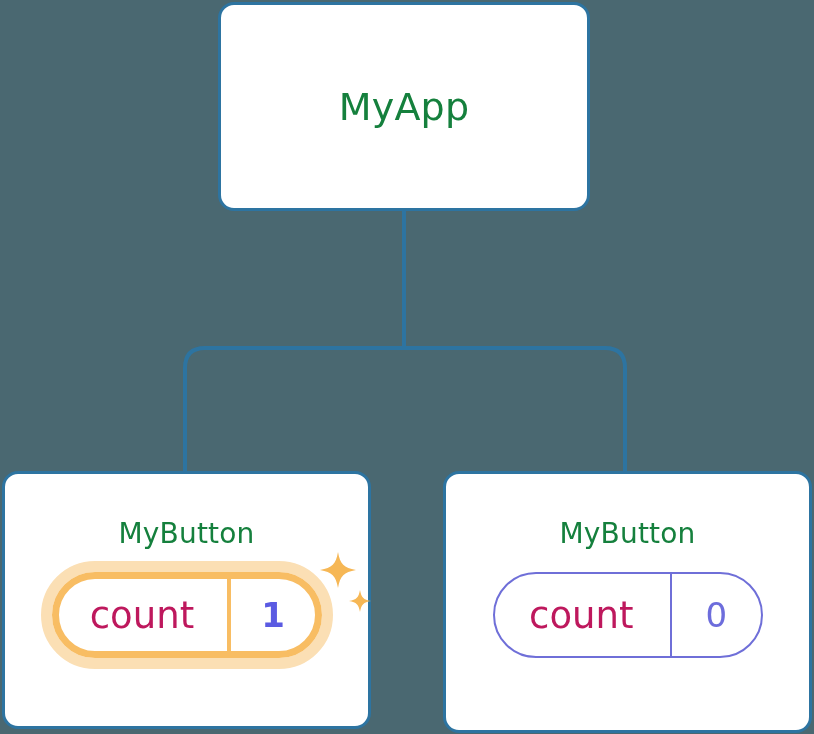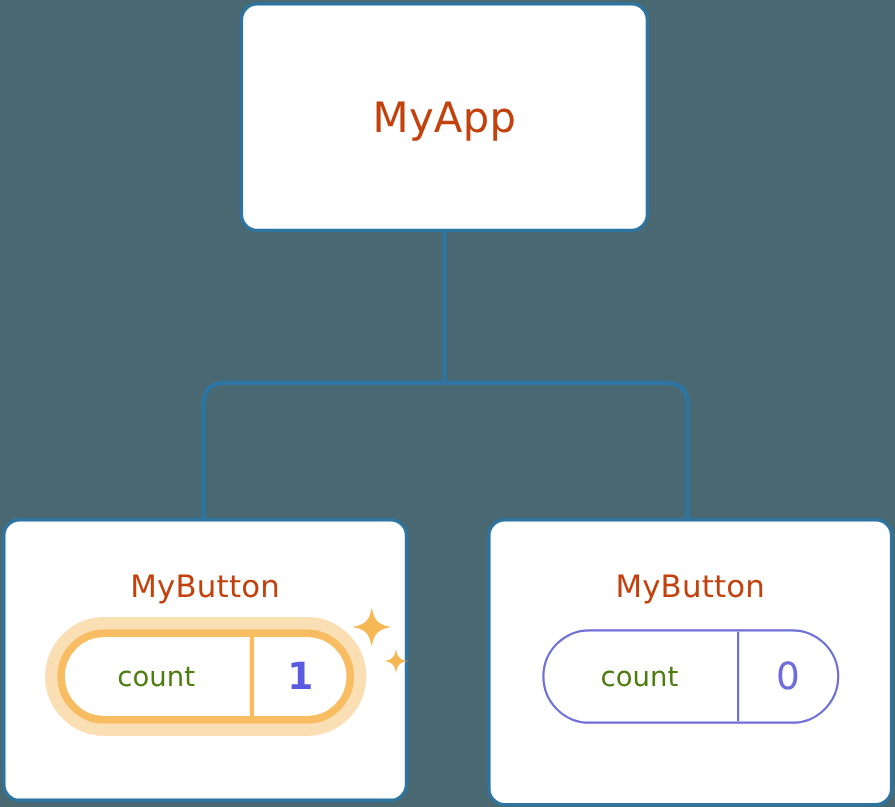--- a/index.html
+++ b/index.html
@@ -41,21 +41,21 @@
     box-sizing: border-box;
     background: #ffffff;
     border: 3px solid #2d74a1;
     border-radius: 16px;
     display: flex;
     flex-direction: column;
     align-items: center;
   }
 
   .card-title {
-    color: #c2410c;
+    color: #15803d;
     font-size: 37px;
     font-weight: 400;
     letter-spacing: 0.2px;
     line-height: 1;
     white-space: nowrap;
   }
 
   
   #node-root {
     left: 218px;
@@ -111,22 +111,22 @@
     display: flex;
     align-items: center;
     justify-content: center;
     height: 100%;
     box-sizing: border-box;
     line-height: 1;
     white-space: nowrap;
   }
   .pill-key {
     flex: 0 0 66%;
-    font-size: 25px;
-    color: #4d7c0f;
+    font-size: 37px;
+    color: #be185d;
     font-weight: 400;
     padding-right: 2px;
   }
   .pill-val {
     flex: 1 1 auto;
     font-size: 34px;
     color: #5b5be2;
   }
 
   

